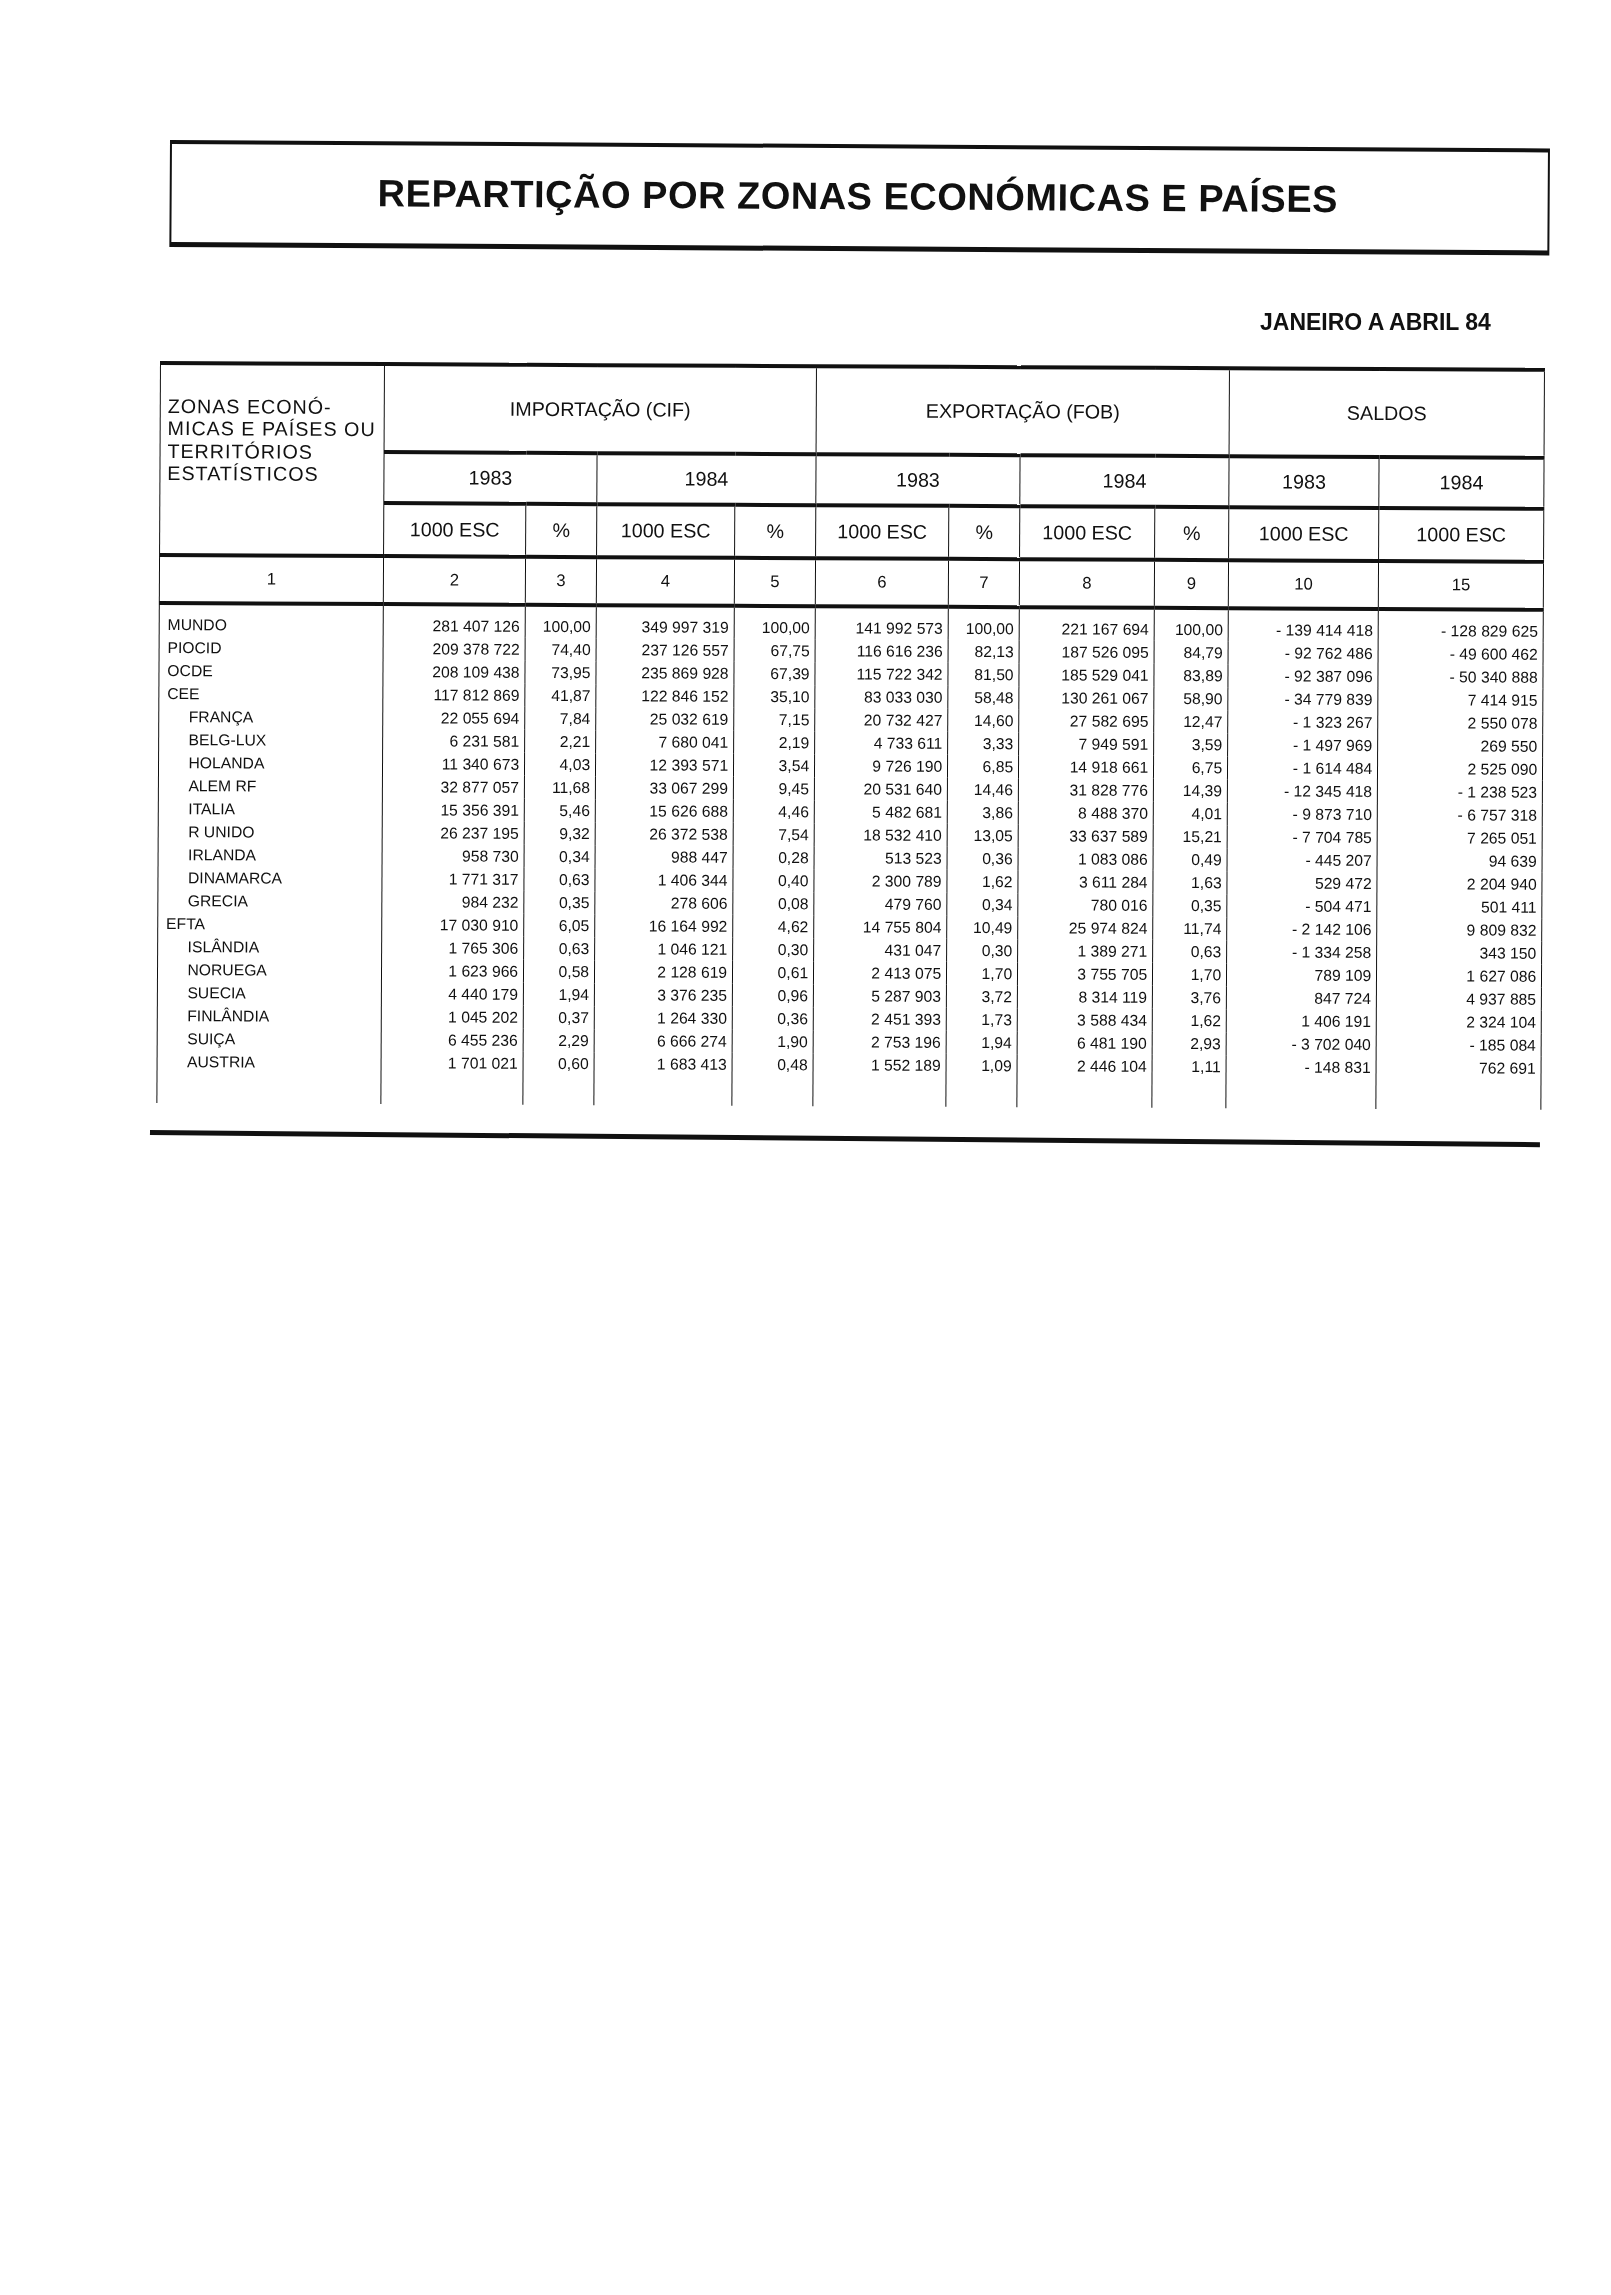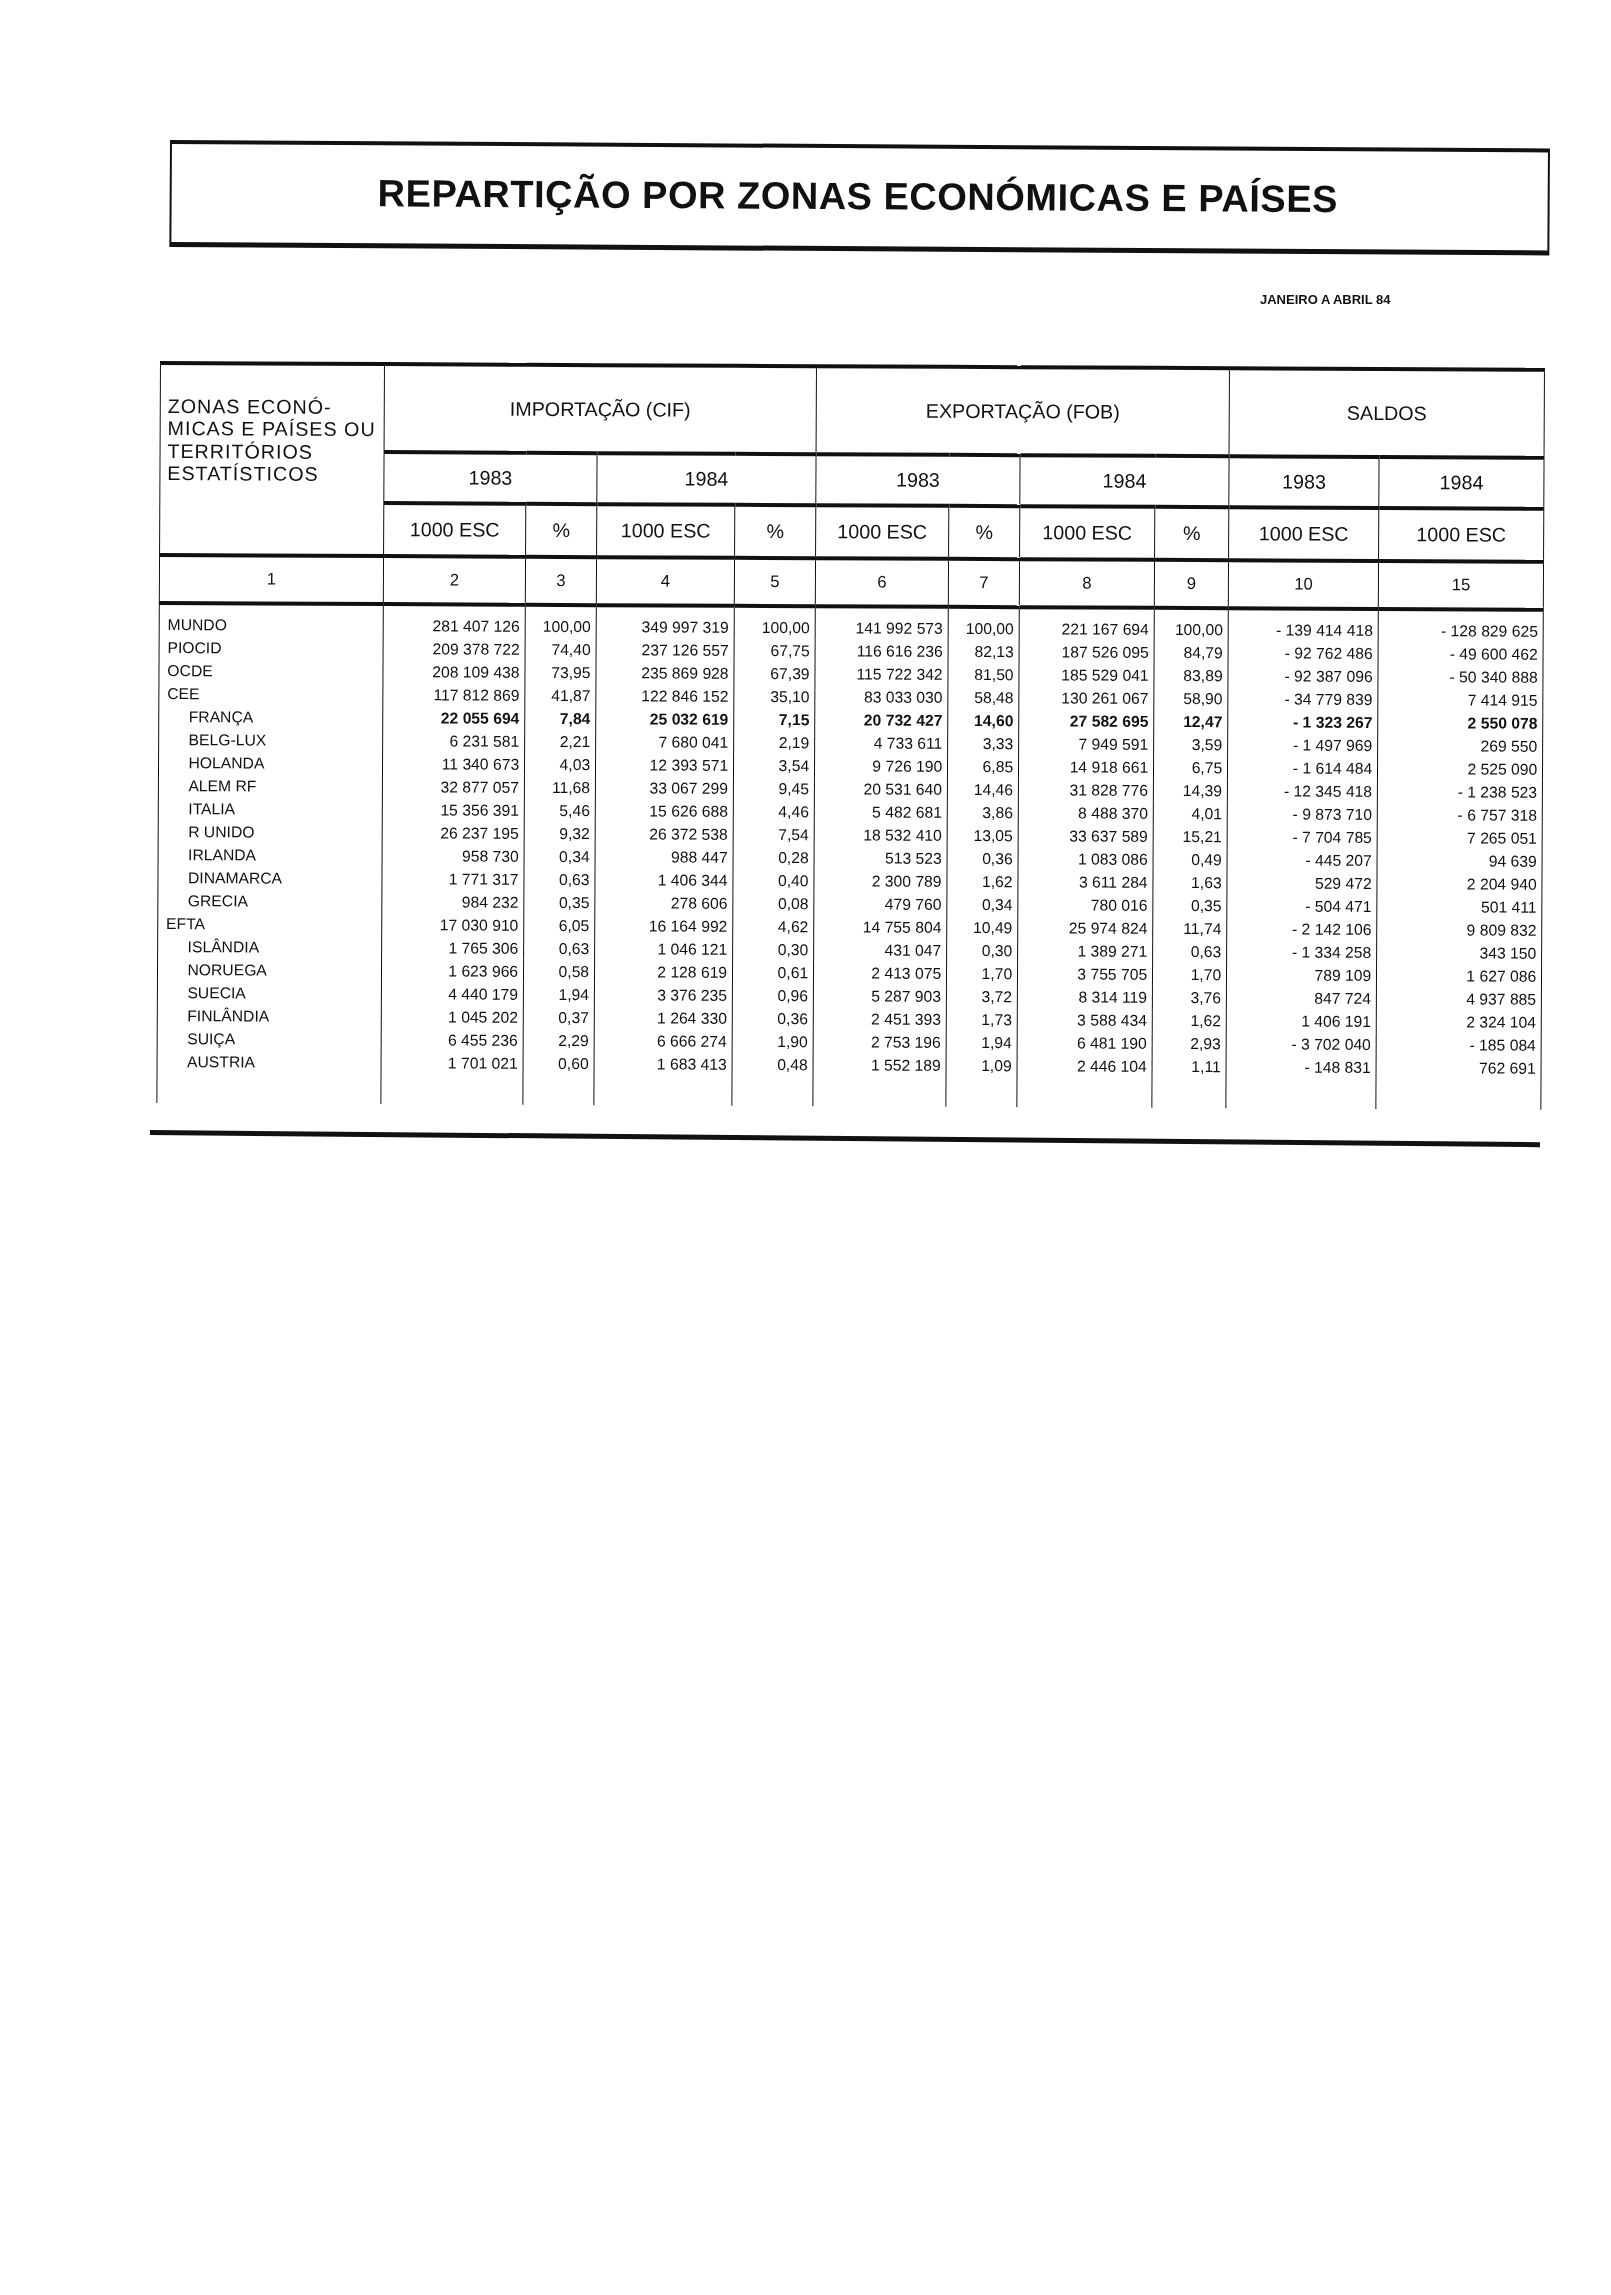--- a/index.html
+++ b/index.html
@@ -11,21 +11,21 @@
     position: absolute; left: 170px; top: 140px; width: 1376px; height: 98px;
     border-top: 4.9px solid #111; border-bottom: 5.9px solid #111;
     border-left: 2px solid #111; border-right: 2px solid #111;
     transform: rotate(0.35deg); transform-origin: left top;
   }
   .title-text {
     position: absolute; left: 206px; top: 27px;
     font-size: 38px; font-weight: bold; letter-spacing: 0.5px;
   }
   .period {
-    position: absolute; left: 1260px; top: 292px; font-size: 13px; font-weight: bold;
+    position: absolute; left: 1260px; top: 309px; font-size: 23px; font-weight: bold;
   }
   .table-wrap {
     position: absolute; left: 160px; top: 361px; width: 1383px;
     transform: rotate(0.28deg); transform-origin: left top;
   }
   table { border-collapse: collapse; width: 100%; table-layout: fixed; }
   th, td { border: 1.5px solid #111; padding: 0; }
   thead th { font-weight: normal; font-size: 19.7px; text-align: center; }
   .row-thick th { border-top-width: 4.9px; }
   .h-group th { height: 84px; }
@@ -38,21 +38,21 @@
   }
   tbody td {
     font-size: 15.7px; line-height: 23px; vertical-align: top; text-align: right;
     border-top: none; border-bottom: none; padding: 0 4.9px;
     white-space: nowrap;
   }
   tbody tr:first-child td { padding-top: 8px; }
   tbody tr:last-child td { padding-bottom: 29.5px; }
   tbody td.name { text-align: left; padding-left: 7.9px; }
   tbody td.name.sub { padding-left: 29.5px; }
-  tbody tr.bold td.val { font-weight: bold; padding-left: 16px; }
+  tbody tr.bold td.val { font-weight: normal; padding-left: 16px; }
   .bottom-rule {
     position: absolute; left: 150px; top: 1130px; width: 1390px; height: 4.9px; background: #111;
     transform: rotate(0.5deg); transform-origin: left top;
   }
 </style>
 </head>
 <body>
 
 <div class="title-box">
   <div class="title-text">REPARTIÇÃO POR ZONAS ECONÓMICAS E PAÍSES</div>

